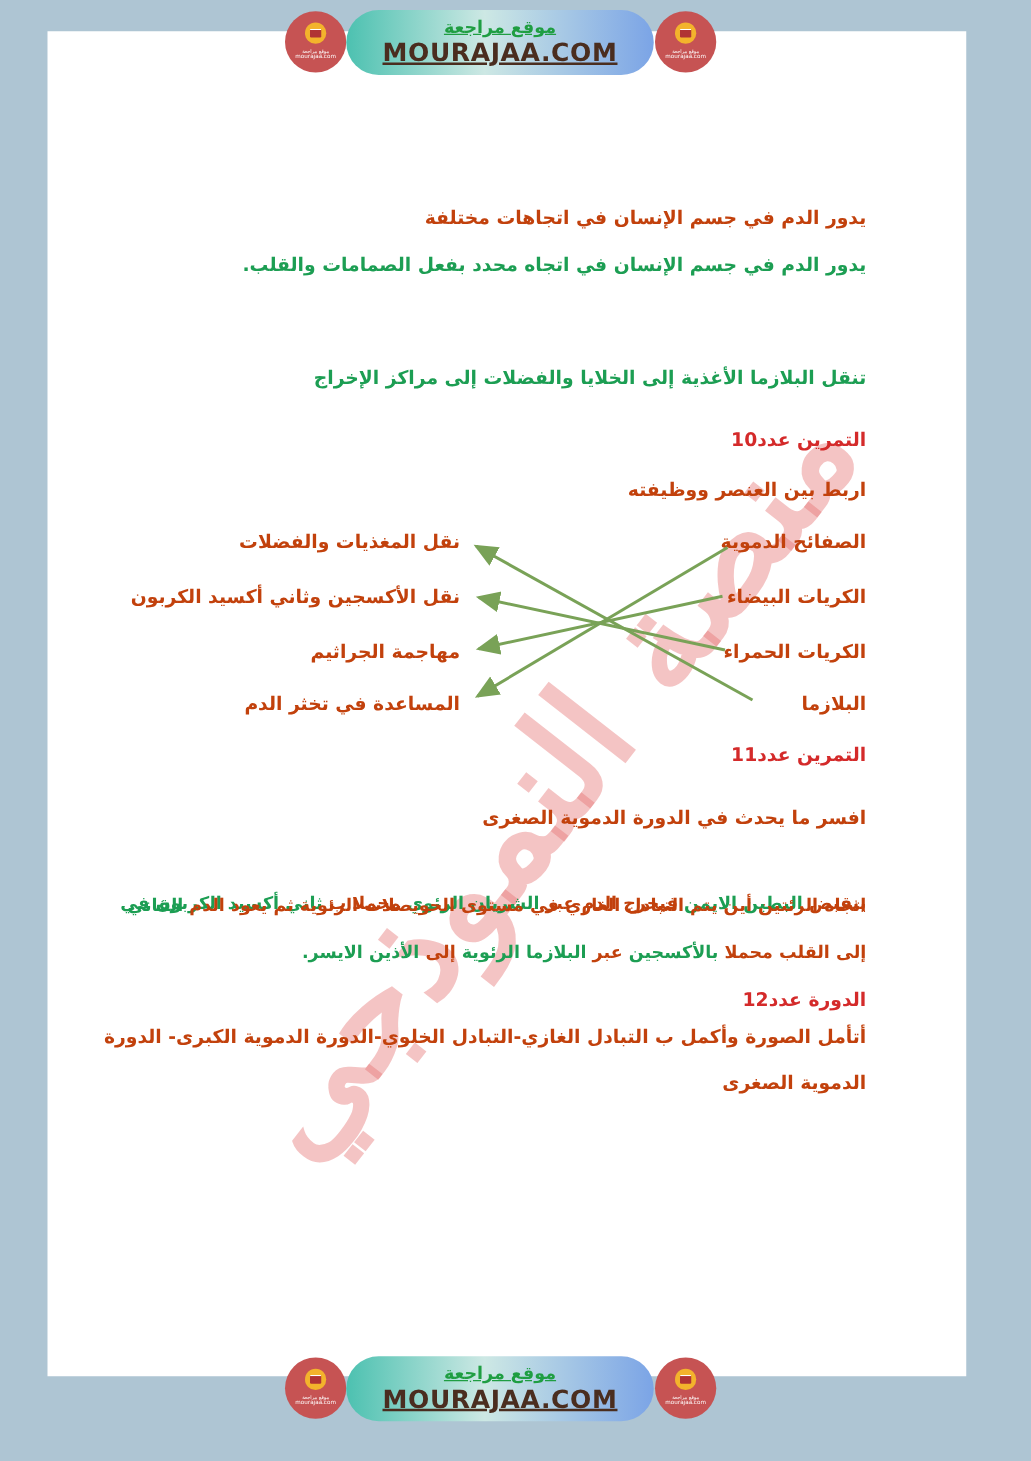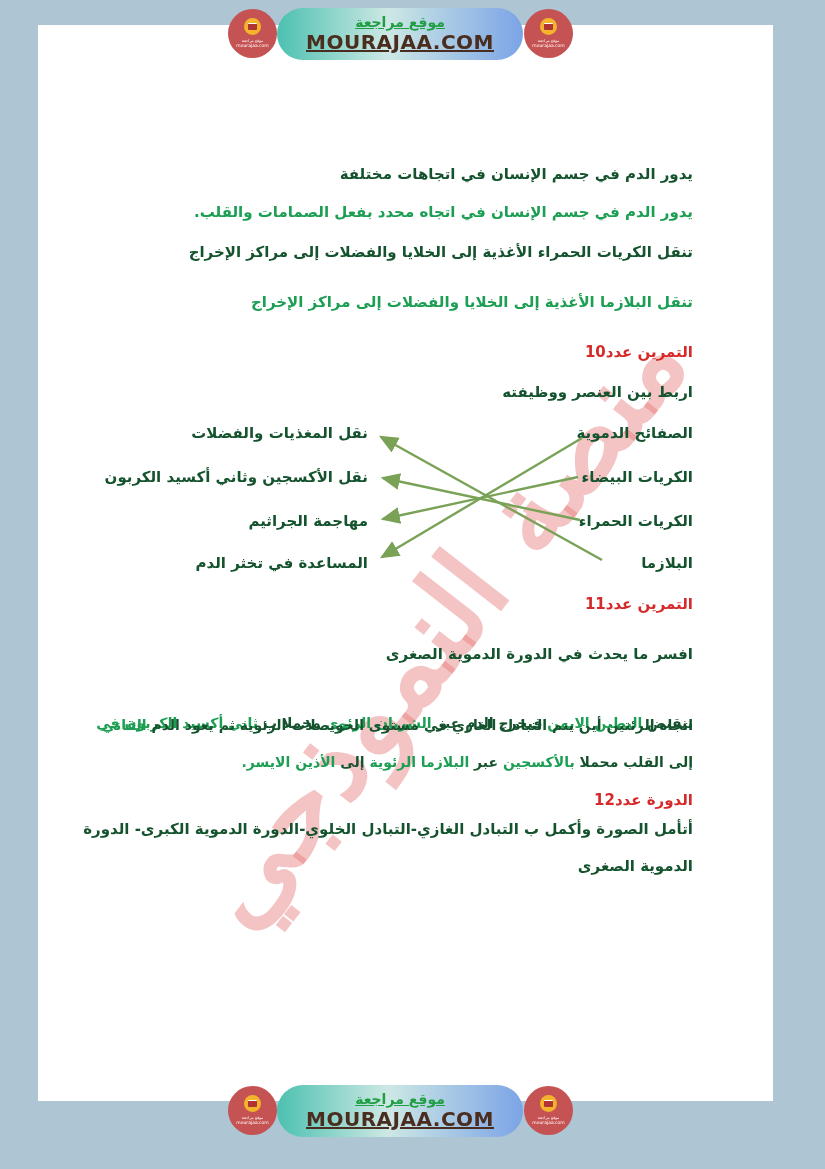--- a/index.html
+++ b/index.html
@@ -55,21 +55,21 @@
     font-weight:700;font-size:112px;white-space:nowrap;direction:rtl;
     color:rgba(229,115,115,0.42);
   }
   
   .t{
     position:absolute;right:80px;z-index:2;
     direction:rtl;white-space:nowrap;
     font-weight:700;font-size:15px;color:#222222;
   }
   .g{color:#1c9e53;}
-  .k{color:#14532d;}
+  .k{color:#c2410c;}
   .r{color:#d42a2a;}
   .para{font-size:14px;}
   .leftcol{right:405px;}
   .match-svg{position:absolute;left:0;top:0;z-index:2;pointer-events:none;}
 </style>
 </head>
 <body>
 
 <div class="banner header">
   <div class="logo left">
@@ -91,21 +91,20 @@
     <div class="logo-domain">mourajaa.com</div>
   </div>
 </div>
 
 <div class="page">
 
   <div class="watermark">منصة النموذجي</div>
 
   <div class="t k" style="top:140px;">يدور الدم في جسم الإنسان في اتجاهات مختلفة</div>
   <div class="t g" style="top:178px;">يدور الدم في جسم الإنسان في اتجاه محدد بفعل الصمامات والقلب.</div>
-  <div class="t k" style="top:218px;">تنقل الكريات الحمراء الأغذية إلى الخلايا والفضلات إلى مراكز الإخراج</div>
   <div class="t g" style="top:268px;">تنقل البلازما الأغذية إلى الخلايا والفضلات إلى مراكز الإخراج</div>
 
   <div class="t r" style="top:318px;">التمرين عدد10</div>
   <div class="t k" style="top:358px;">اربط بين العنصر ووظيفته</div>
 
   <div class="t k" style="top:399px;">الصفائح الدموية</div>
   <div class="t k" style="top:443px;">الكريات البيضاء</div>
   <div class="t k" style="top:487px;">الكريات الحمراء</div>
   <div class="t k" style="top:529px;">البلازما</div>
 

